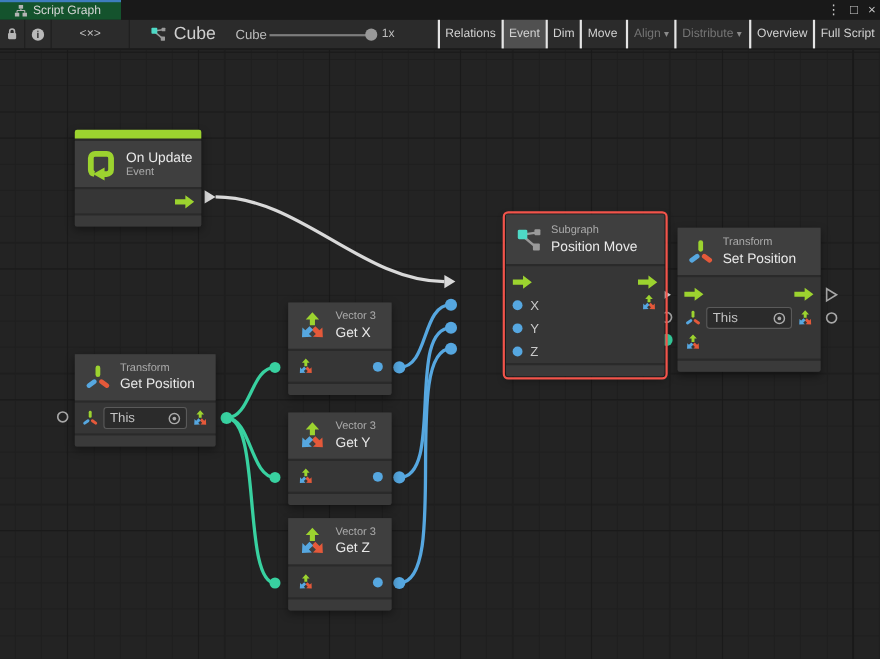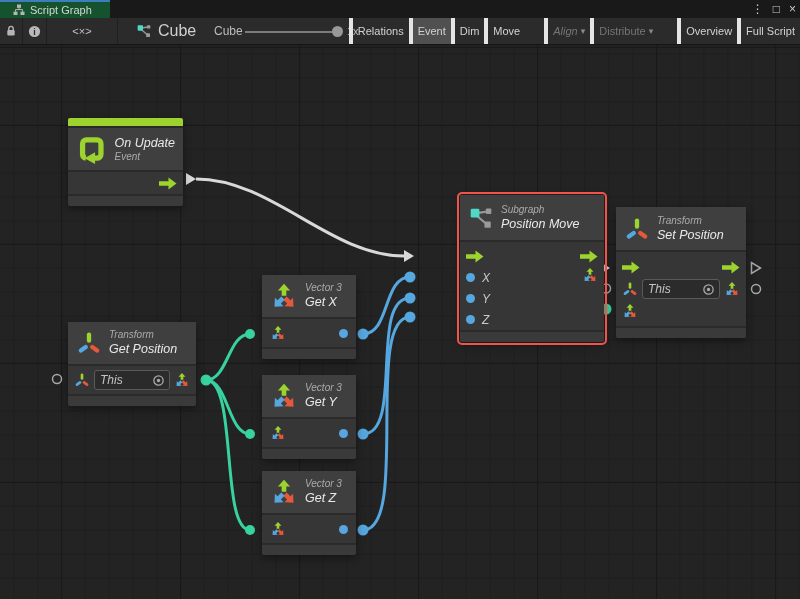--- a/index.html
+++ b/index.html
@@ -23,41 +23,41 @@
   .toolbar{position:absolute;left:0;top:18px;width:800px;height:27px;background:#2b2b2b;
            border-bottom:1px solid #141414;z-index:10;color:#c8c8c8;font-size:11px;}
   .tbtn{position:absolute;top:0;height:26px;display:flex;align-items:center;justify-content:center;
         border-right:1px solid #1f1f1f;color:#c0c0c0;}
   .bcrumb{position:absolute;left:136px;top:0;height:26px;display:flex;align-items:center;gap:6px;color:#cfcfcf;font-size:16px;justify-content:flex-end;}
   .zoomlbl{position:absolute;left:214px;top:0;height:26px;display:flex;align-items:center;color:#bdbdbd;font-size:12px;}
   .ztrack{position:absolute;left:245px;top:13px;width:97px;height:1.5px;background:#7d7d7d;}
   .zhandle{position:absolute;left:332px;top:8px;width:11px;height:11px;border-radius:50%;background:#989898;}
   .zval{position:absolute;left:347px;top:0;height:26px;display:flex;align-items:center;color:#bdbdbd;font-size:11px;}
   .rgroup{position:absolute;right:0;top:0;height:26px;display:flex;}
-  .rbtn{height:26px;display:flex;align-items:center;padding:0 5px;border-left:4px solid #e5e5e5;color:#d2d2d2;font-size:11px;white-space:nowrap;}
+  .rbtn{height:26px;display:flex;align-items:center;padding:0 5px;border-left:2px solid #e5e5e5;color:#d2d2d2;font-size:11px;white-space:nowrap;}
   .rbtn.active{background:#505050;}
   .rbtn.disabled{color:#757575;}
   .rbtn .caret{margin-left:3px;font-size:9px;color:#8a8a8a;}
-  .gap-sm{margin-left:19px;font-style:italic;} .gap-md{margin-left:19px;}
+  .gap-sm{margin-left:3px;} .gap-md{margin-left:2px;}
 
   
   .canvas{position:absolute;left:0;top:45px;width:800px;height:554px;background-color:#232323;
     background-image:
       repeating-linear-gradient(to right, #191919 0 1px, transparent 1px 119px),
       repeating-linear-gradient(to bottom,#191919 0 1px, transparent 1px 119px),
       repeating-linear-gradient(to right, #1e1e1e 0 1px, transparent 1px 23.8px),
       repeating-linear-gradient(to bottom,#1e1e1e 0 1px, transparent 1px 23.8px);
     background-position:61px 0,0 80px,13.4px 0,0 8.6px;z-index:0;}
 
   .wires{position:absolute;left:0;top:0;width:800px;height:599px;z-index:1;pointer-events:none;}
   .wires path{fill:none;stroke-width:3;}
 
   
   .node{position:absolute;z-index:2;background:#2a2a2a;border-radius:2px;
-        box-shadow:0 3px 8px rgba(0,0,0,.4);display:flex;flex-direction:column;gap:2px;font-style:italic;}
+        box-shadow:0 3px 8px rgba(0,0,0,.4);display:flex;flex-direction:column;gap:2px;}
   .node.sel{outline:2px solid var(--selection-red);outline-offset:1px;margin-left:40px;}
   .strip{height:8px;background:var(--lime);border-radius:2px 2px 0 0;}
   .nh{background:#3f3f3f;display:flex;align-items:center;gap:7px;padding:0 8px;}
   .nt{display:flex;flex-direction:column;justify-content:center;}
   .sub{font-size:10px;color:#ababab;line-height:12px;}
   .tit{font-size:12.5px;color:#e9e9e9;line-height:16px;white-space:nowrap;}
   .nb{background:#363636;position:relative;}
   .nf{background:#3a3a3a;height:10px;border-radius:0 0 2px 2px;}
   .row{display:flex;align-items:center;}
   .spread{justify-content:space-between;}

